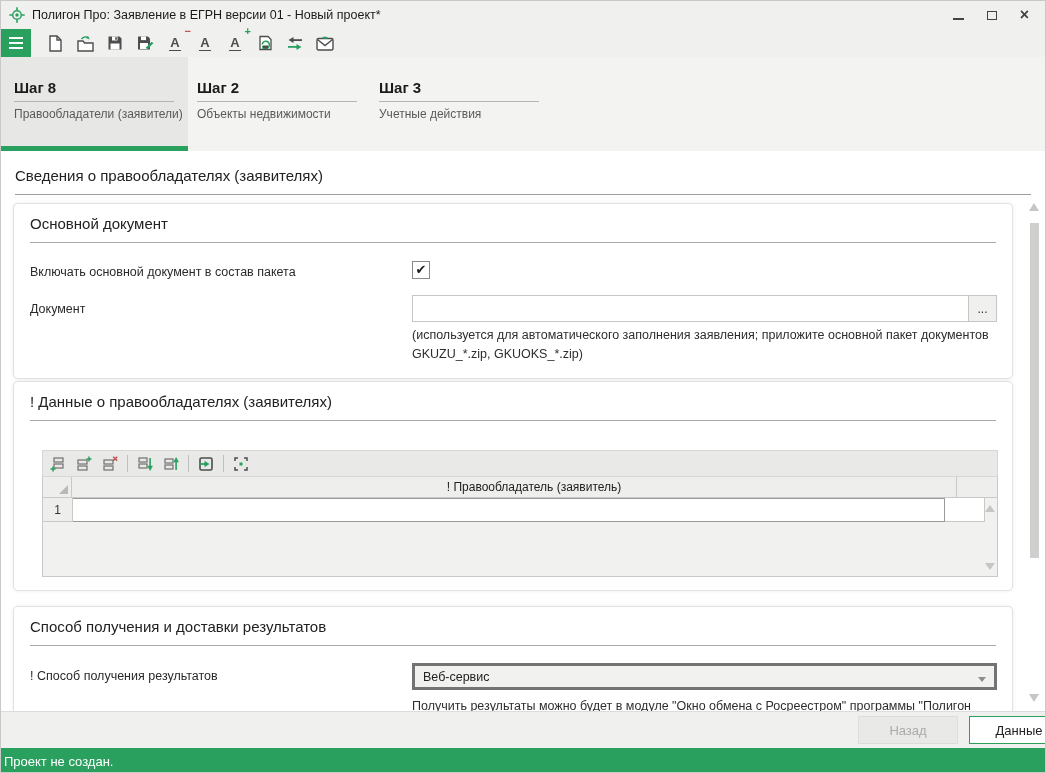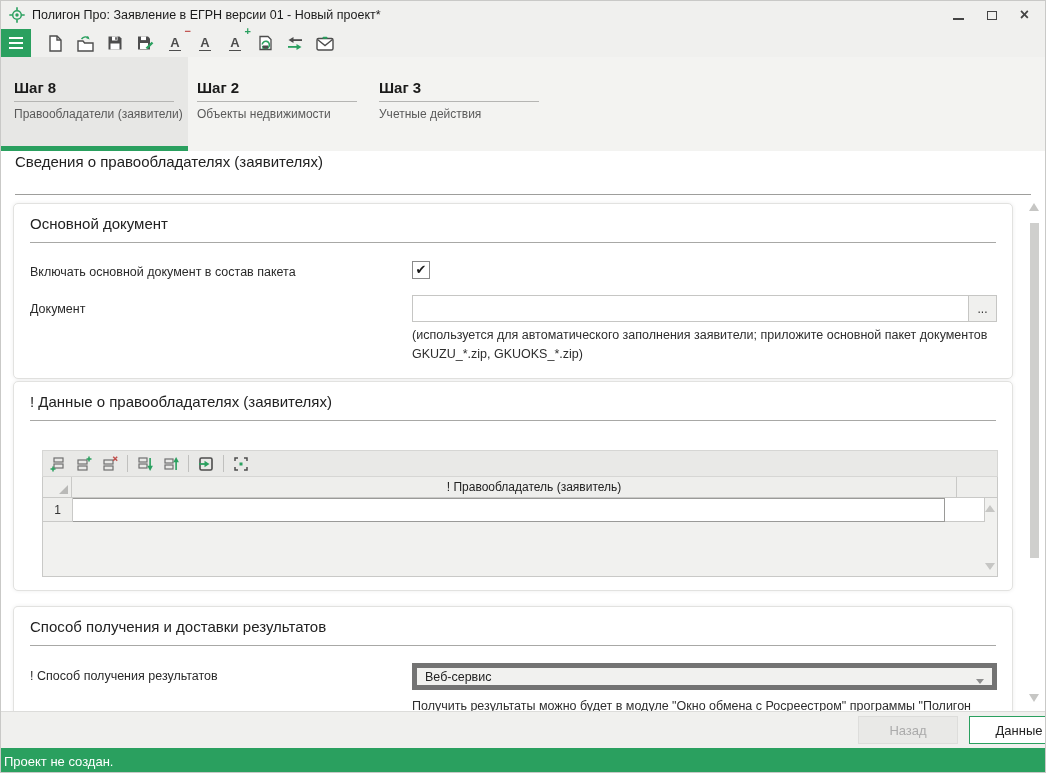--- a/index.html
+++ b/index.html
@@ -34,21 +34,21 @@
   .tabbar{position:absolute;top:56px;left:0;right:0;height:94px;background:#f3f3f1;}
   .tab{position:absolute;top:0;height:94px;box-sizing:border-box;padding-top:22px;cursor:default;}
   .tab-1{left:0;width:187px;padding-left:13px;background:#e7e7e5;border-bottom:5px solid #2AA05F;}
   .tab-2{left:187px;width:182px;padding-left:9px;}
   .tab-3{left:369px;width:186px;padding-left:9px;}
   .tab-title{font-size:15px;font-weight:600;color:#1b1b1b;width:160px;padding-bottom:5px;border-bottom:1px solid #b5b5b3;}
   .tab-sub{margin-top:5px;font-size:12px;color:#5a5a5a;}
 
   
   .content{position:absolute;top:150px;left:0;right:0;height:560px;background:#fff;overflow:hidden;}
-  .section-title{position:absolute;top:2px;left:14px;font-size:15px;color:#222;}
+  .section-title{position:absolute;top:16px;left:14px;font-size:15px;color:#222;}
   .section-hr{position:absolute;top:43px;left:14px;width:1016px;border-top:1px solid #9e9e9c;}
 
   .card{position:absolute;left:12px;width:1000px;background:#fff;border:1px solid #e2e2e0;border-radius:5px;box-shadow:0 0 4px rgba(0,0,0,.07);box-sizing:border-box;}
   .card-1{top:52px;height:176px;}
   .card-2{top:230px;height:210px;}
   .card-3{top:455px;height:170px;border-bottom:none;border-radius:5px 5px 0 0;}
   .card-title{position:absolute;top:11px;left:16px;font-size:15px;color:#222;}
   .card-hr{position:absolute;top:38px;left:16px;right:16px;border-top:1px solid #a8a8a6;}
   .fld-label{position:absolute;left:16px;font-size:12.5px;color:#2a2a2a;}
 
@@ -72,21 +72,21 @@
   .gh-extra{flex:1;}
   .grid-row{display:flex;height:24px;}
   .gr-num{width:30px;background:#eeeeec;border-right:1px solid #c9c9c7;border-bottom:1px solid #c9c9c7;box-sizing:border-box;display:flex;align-items:center;justify-content:center;font-size:12px;color:#333;}
   .gr-cell{width:872px;background:#fff;border:1px solid #9a9a98;border-left:none;box-sizing:border-box;}
   .gr-extra{width:40px;background:#fff;border-bottom:1px solid #c9c9c7;border-right:1px solid #c9c9c7;box-sizing:border-box;}
   .mini-arrow{position:absolute;right:2px;width:0;height:0;border-left:5px solid transparent;border-right:5px solid transparent;}
   .mini-up{top:28px;border-bottom:7px solid #c6c6c4;}
   .mini-down{bottom:6px;border-top:7px solid #c6c6c4;}
 
   
-  .method-select{position:absolute;left:398px;top:56px;width:585px;height:27px;background:#f1f1ef;border:5px solid #737373;box-sizing:border-box;display:flex;align-items:center;padding:0 8px;font-size:12.5px;color:#222;}
+  .method-select{position:absolute;left:398px;top:56px;width:585px;height:27px;background:#f1f1ef;border:3px solid #737373;box-sizing:border-box;display:flex;align-items:center;padding:0 8px;font-size:12.5px;color:#222;}
   .select-chevron{position:absolute;right:8px;top:11px;width:0;height:0;border-left:4px solid transparent;border-right:4px solid transparent;border-top:5px solid #8f8f8f;}
   .method-hint{position:absolute;left:398px;top:90px;width:585px;font-size:12.5px;color:#2e2e2e;line-height:1.5;}
 
   
   .scrollbar{position:absolute;right:3px;top:48px;width:15px;height:505px;}
   .sb-up{position:absolute;top:4px;left:2px;width:0;height:0;border-left:5px solid transparent;border-right:5px solid transparent;border-bottom:8px solid #c6c6c4;}
   .sb-thumb{position:absolute;top:24px;left:3px;width:9px;height:335px;background:#cfcfcd;}
   .sb-down{position:absolute;bottom:2px;left:2px;width:0;height:0;border-left:5px solid transparent;border-right:5px solid transparent;border-top:8px solid #c6c6c4;}
 
   
@@ -242,21 +242,21 @@
     <div class="card card-1">
       <div class="card-title">Основной документ</div>
       <div class="card-hr"></div>
       <div class="fld-label" style="top:61px;">Включать основной документ в состав пакета</div>
       <div class="checkbox">
         <span class="mark">✔</span>
       </div>
       <div class="fld-label" style="top:98px;">Документ</div>
       <input class="doc-input" type="text" value="" style="">
       <div class="browse-btn">...</div>
-      <div class="hint">(используется для автоматического заполнения заявители; приложите основной пакет документов GKUZU_*.zip, GKUOKS_*.zip)</div>
+      <div class="hint">(используется для автоматического заполнения заявления; приложите основной пакет документов GKUZU_*.zip, GKUOKS_*.zip)</div>
     </div>
 
     <div class="card card-2">
       <div class="card-title">! Данные о правообладателях (заявителях)</div>
       <div class="card-hr"></div>
       <div class="table-wrap">
         <div class="tbl-toolbar">
           <div class="tbl-btn">
             <svg width="16" height="16" viewBox="0 0 16 16">
                 <rect x="4" y="2" width="9" height="4" fill="none" stroke="#707070" stroke-width="1.2"></rect>

